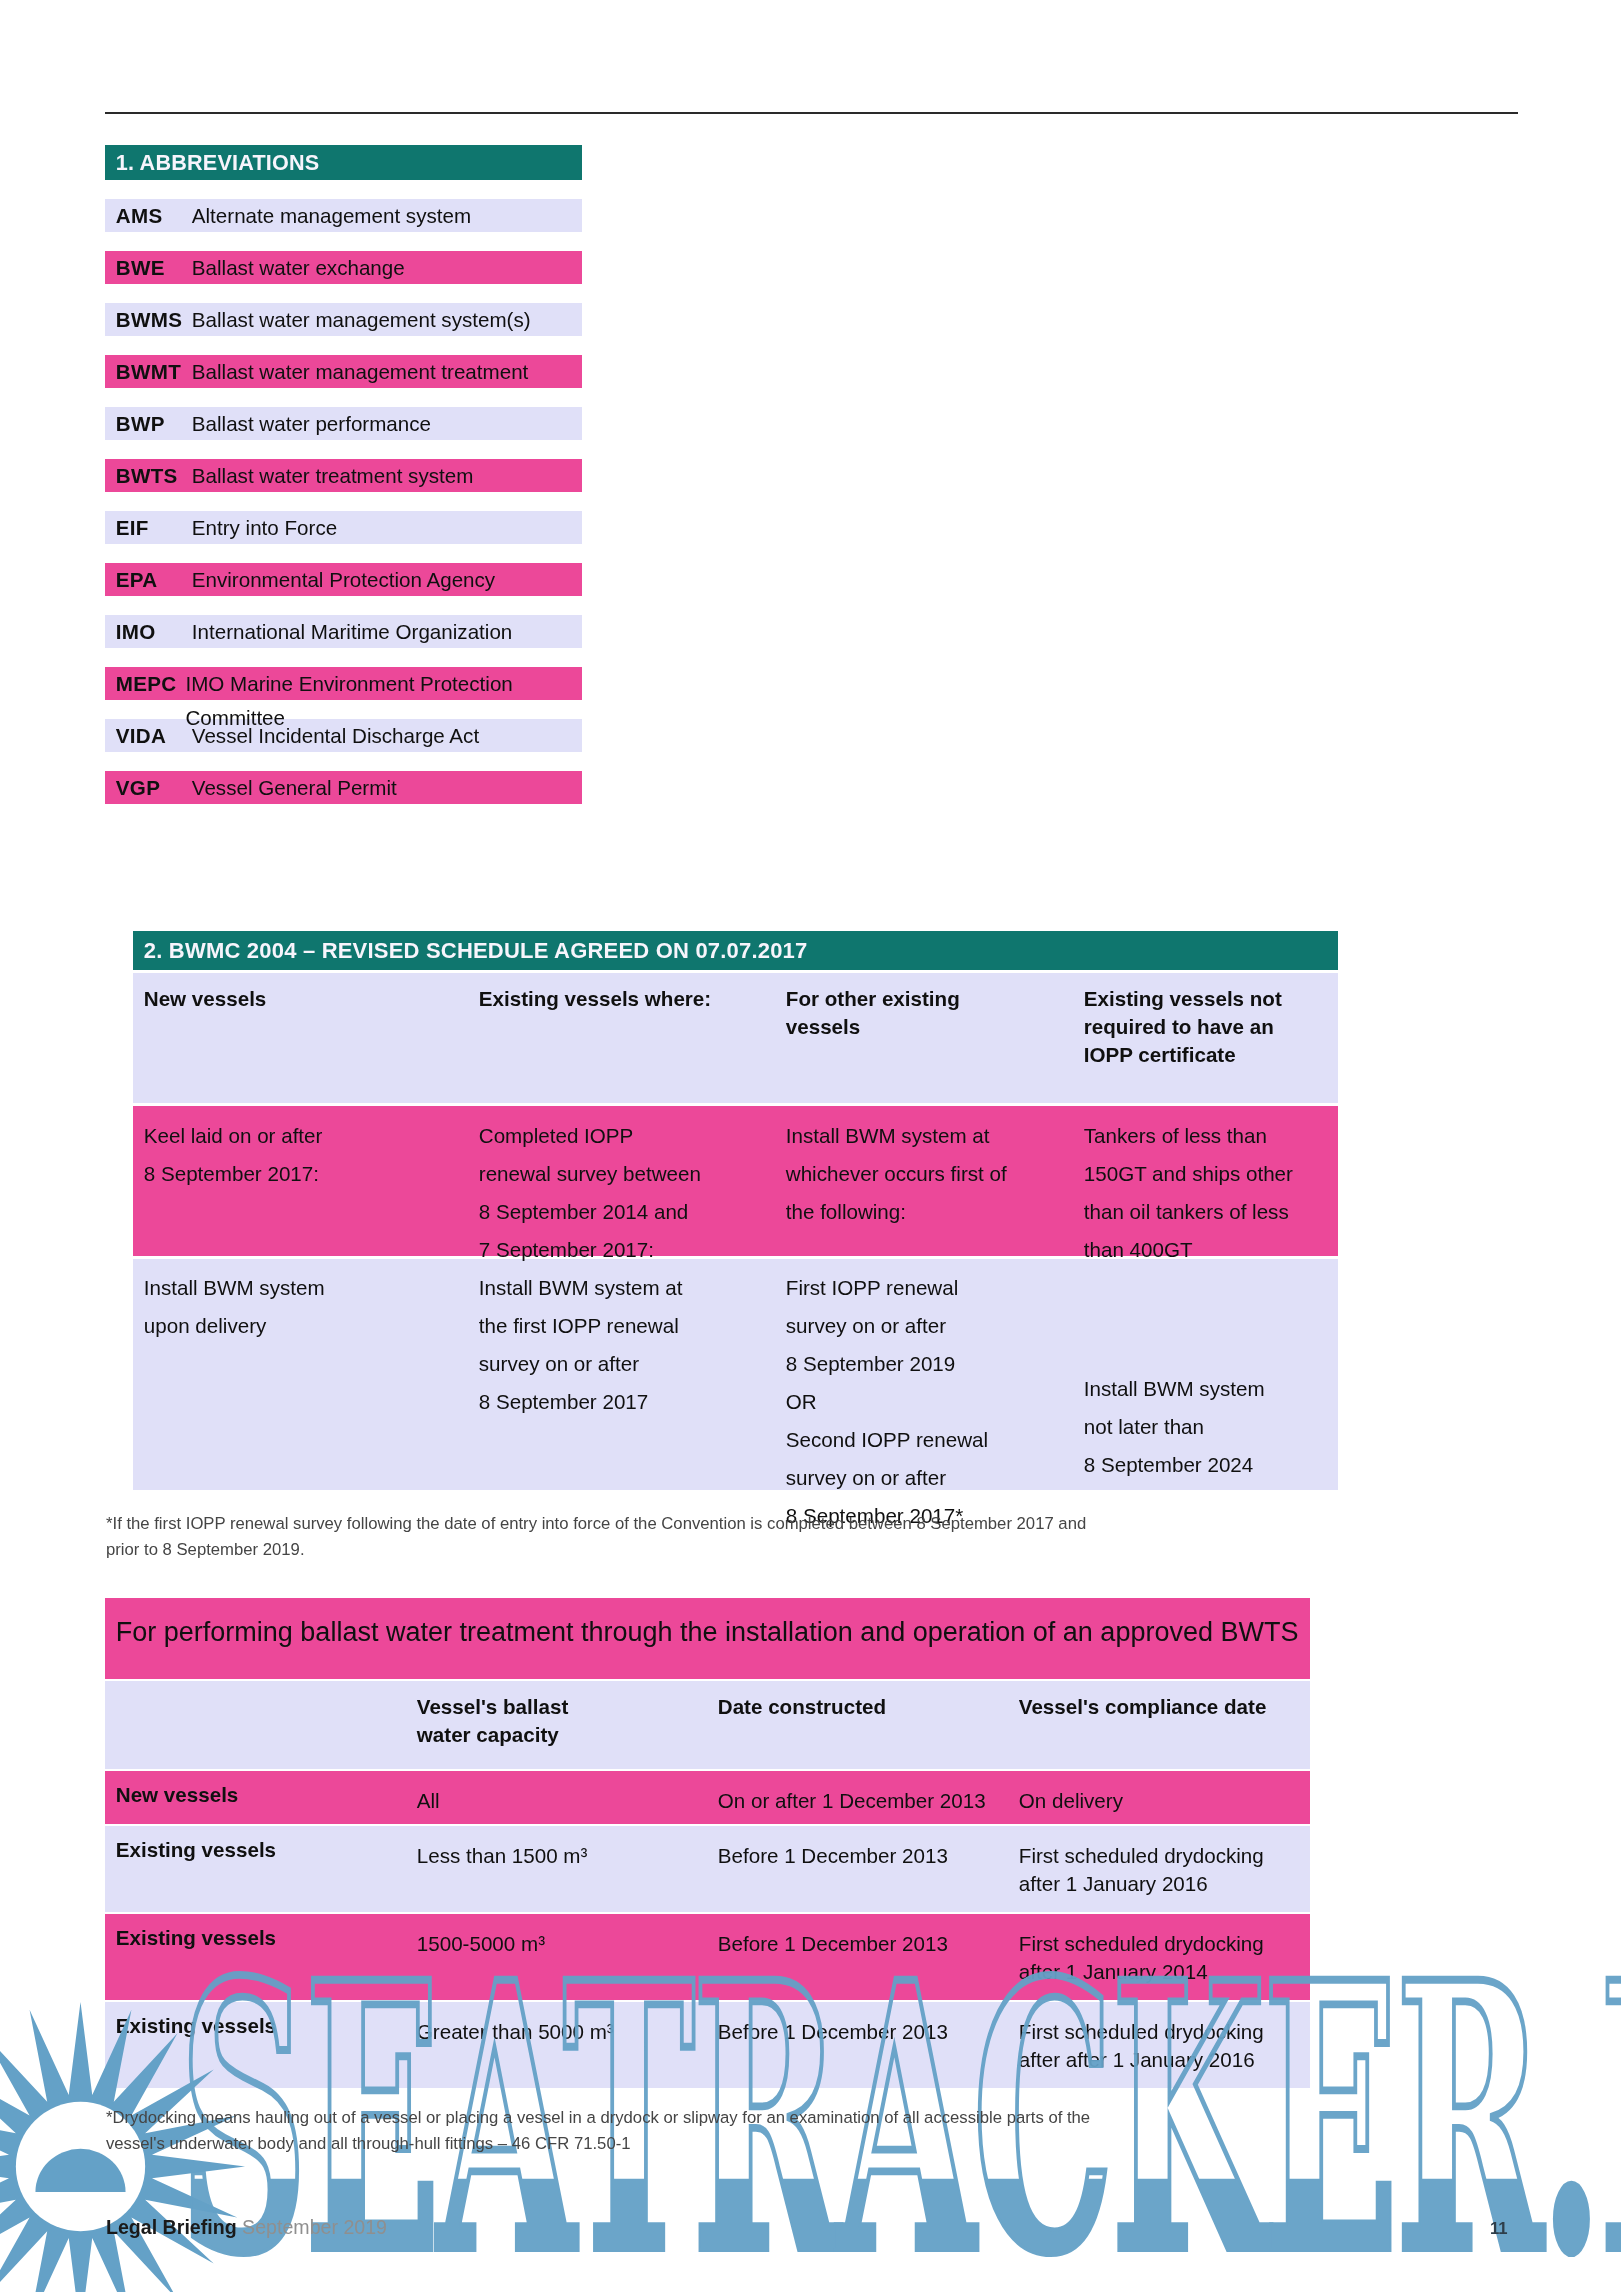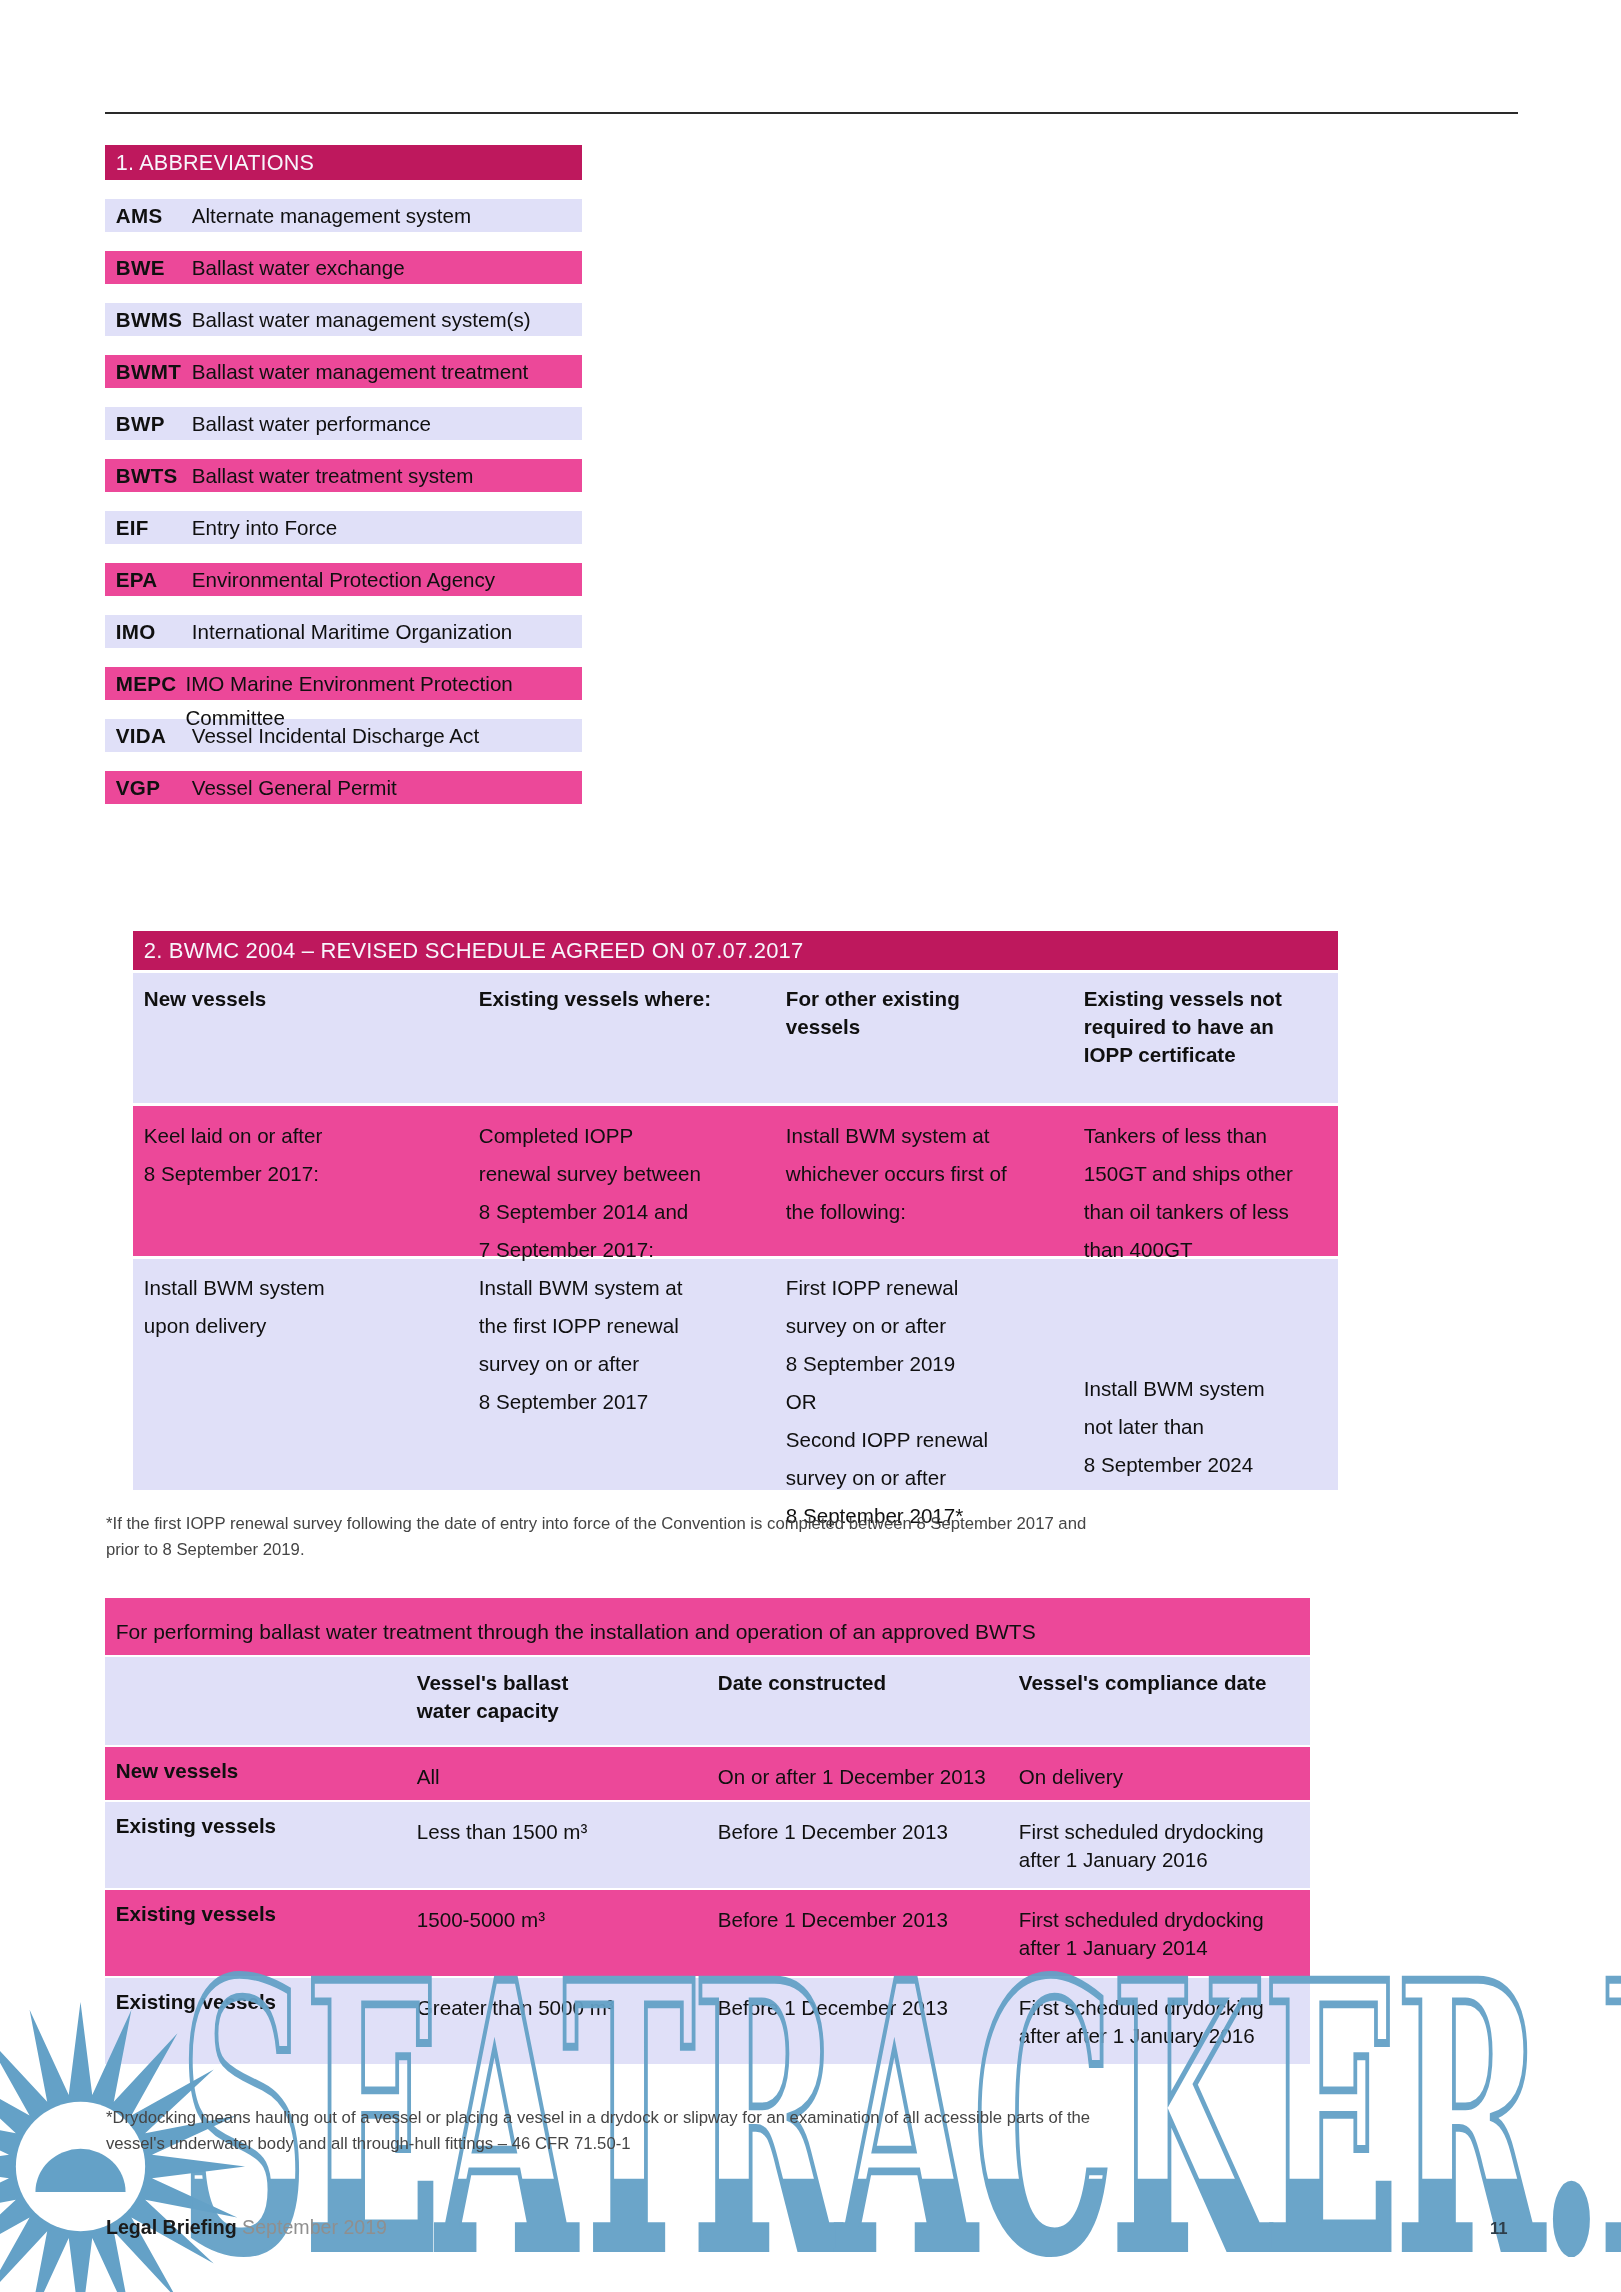--- a/index.html
+++ b/index.html
@@ -3,21 +3,21 @@
 <meta charset="utf-8">
 <style>
   html,body { margin:0; padding:0; }
   .page {
     position:relative; width:1621px; height:2293px; background:#ffffff;
     overflow:hidden; font-family:"Liberation Sans", sans-serif; color:#101010;
   }
   .topline { position:absolute; left:105px; top:112px; width:1413px; height:2px; background:#2a2a2a; }
 
   
-  .thead { background:#be185d; color:#f7f5fc; font-weight:normal; padding-left:10.8px;
+  .thead { background:#0f766e; color:#f7f5fc; font-weight:bold; padding-left:10.8px;
            letter-spacing:0.2px; box-sizing:border-box; }
   .bg-l { background:#e0e0f8; }
   .bg-m { background:#ec4899; }
 
   
   .t1 { position:absolute; left:105px; top:145px; width:477px; }
   .t1 .thead { height:35px; line-height:36px; font-size:21.6px; }
   .t1-row { height:33px; margin-top:19px; display:flex; font-size:20.6px; }
   .t1-row .abbr { width:76px; margin-left:10.8px; font-weight:bold; line-height:34px; letter-spacing:0.3px; }
   .t1-row .desc { line-height:34px; }
@@ -26,21 +26,21 @@
   .bigtable { position:absolute; left:105px; width:1205px; font-size:20.6px; }
   .t2 { top:931px;padding-left:28px; }
   .t3 { top:1596px; }
   .bigtable .thead { height:39px; line-height:40px; font-size:22px; }
   .grid4 { display:grid; margin-top:2.9px; box-sizing:border-box; }
   .t2 .grid4 { grid-template-columns:335px 307px 298px 265px; }
   .t3 .grid4 { grid-template-columns:301px 301px 301px 302px; margin-top:2px; }
   .cell { padding:10.8px 7.8px 0 10.8px; line-height:38px; white-space:pre-line; box-sizing:border-box; }
   .colhdr .cell { font-weight:bold; line-height:28px; padding-top:11.8px; }
   .pt-big { padding-top:111px; }
-  .t3 .subtitle { margin-top:2px; height:57px; line-height:68px; padding-left:10.8px; font-size:21px; box-sizing:border-box; }
+  .t3 .subtitle { margin-top:2px; height:81px; line-height:68px; padding-left:10.8px; font-size:27px; box-sizing:border-box; }
   .t3 .cell-label { font-weight:bold; padding-top:9.8px; white-space:pre-line; padding-left:10.8px; box-sizing:border-box; line-height:28px; }
   .t3 .cell-val { padding-top:15.7px; white-space:pre-line; padding-left:10.8px; padding-right:7.8px; box-sizing:border-box; line-height:28px; }
 
   
   .footnote { position:absolute; left:106px; width:1235px; font-size:16.7px; line-height:25.5px;
               color:#454545; white-space:pre-line; }
   #fn1 { top:1511px; }
   #fn2 { top:2105px; z-index:6; }
   .footer { position:absolute; left:106px; top:2216px; font-size:19.6px; color:#8f8f8f; z-index:6; }
   .footer .brand { color:#1a1a1a; font-weight:bold; }

